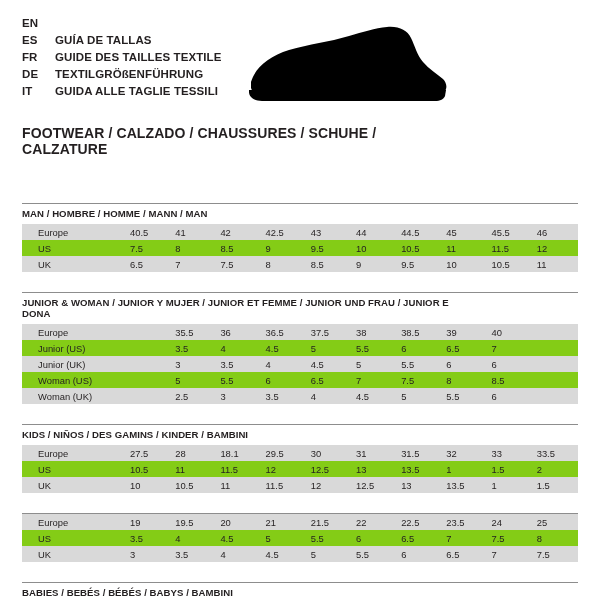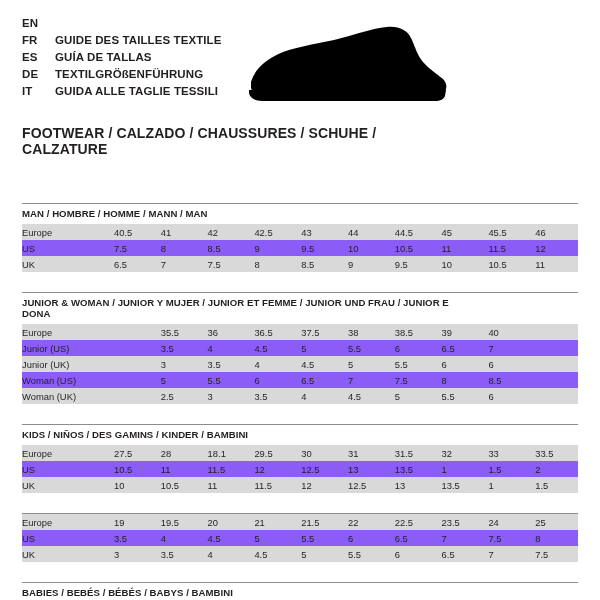--- a/index.html
+++ b/index.html
@@ -90,25 +90,25 @@
     padding: 0 0 0 4px;
     color: #231f20;
     vertical-align: middle;
     border: none;
     white-space: nowrap;
   }
   tr.shade td {
     background: #d9d9d9;
   }
   tr.plain td {
-    background: #8b5cf6;
+    background: #84cc16;
   }
   td.rowlabel {
     width: 88px;
-    padding-left: 0;
+    padding-left: 16px;
     margin-top: 17px;
   }
   td.cell {
     text-align: left;
   }
   .line {
     height: 1px;
     background: #8d8d8d;
     width: 556px;
     margin-top: 0px;
@@ -118,26 +118,26 @@
 <body>
 
 <div class="page">
 
   <div class="header">
     <div class="lang-block">
       <div class="lang-row">
         <span class="lang-code">EN</span>
       </div>
       <div class="lang-row">
+        <span class="lang-code">ES</span>
+        <span class="lang-text">GUÍA DE TALLAS</span>
+      </div>
+      <div class="lang-row">
         <span class="lang-code">FR</span>
         <span class="lang-text">GUIDE DES TAILLES TEXTILE</span>
-      </div>
-      <div class="lang-row">
-        <span class="lang-code">ES</span>
-        <span class="lang-text">GUÍA DE TALLAS</span>
       </div>
       <div class="lang-row">
         <span class="lang-code">DE</span>
         <span class="lang-text">TEXTILGRÖßENFÜHRUNG</span>
       </div>
       <div class="lang-row">
         <span class="lang-code">IT</span>
         <span class="lang-text">GUIDA ALLE TAGLIE TESSILI</span>
       </div>
     </div>

